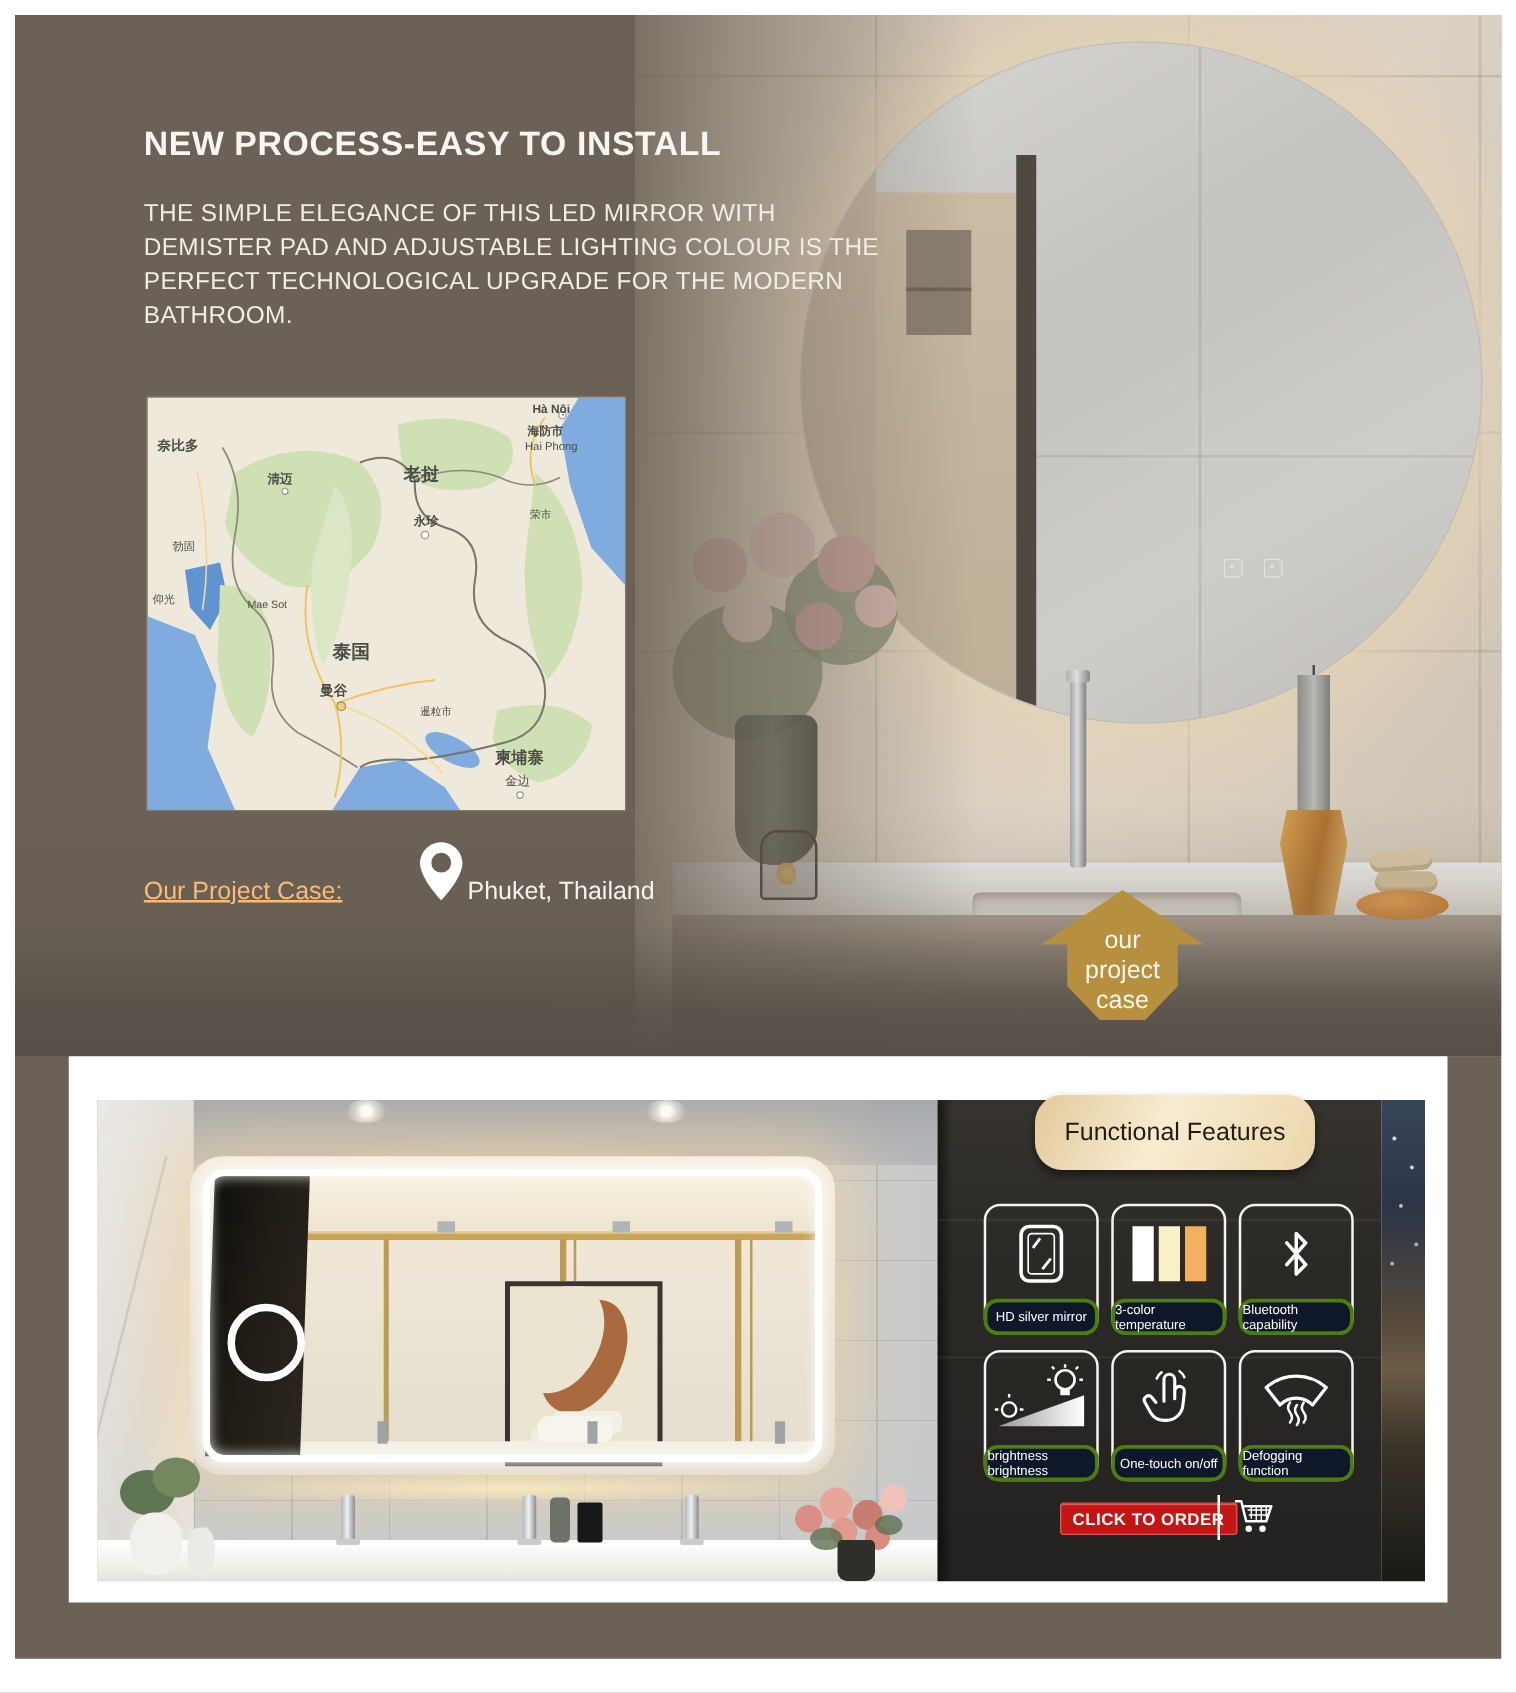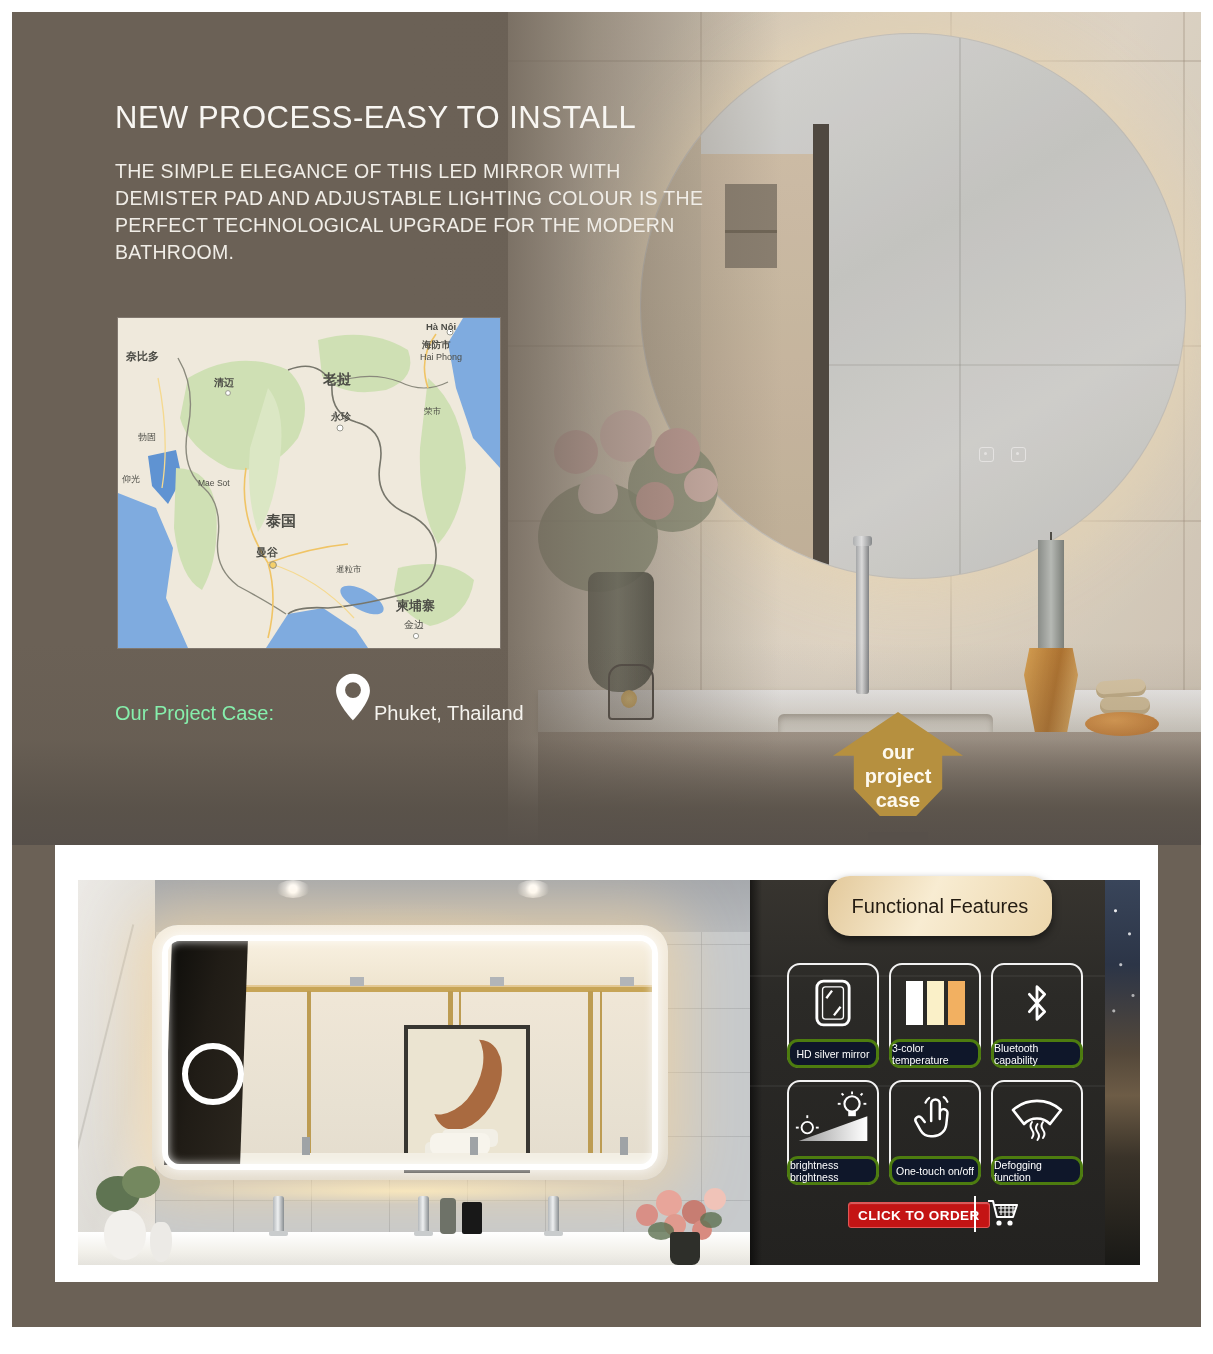--- a/index.html
+++ b/index.html
@@ -67,38 +67,38 @@
   .soap{position:absolute;width:50px;height:17px;border-radius:8px;background:#e8d6b0;box-shadow:inset 0 -4px 0 #cdb88e;}
   .soap1{left:588px;top:668px;transform:rotate(-4deg);} .soap2{left:592px;top:685px;background:#dfcba2;}
   
   .tint-global{position:absolute;left:0;top:0;width:1189px;height:833px;background:rgba(104,94,84,.14);}
   .tint-left{position:absolute;left:0;top:0;width:1189px;height:833px;
         background:linear-gradient(90deg,#6b6156 0px,#6b6156 390px,rgba(107,97,86,.92) 470px,rgba(107,97,86,.5) 580px,rgba(107,97,86,0) 770px);}
   .tint-bottom{position:absolute;left:0;top:630px;width:1189px;height:203px;
         background:linear-gradient(180deg,rgba(87,80,72,0) 0%,rgba(87,80,72,.15) 48%,rgba(87,80,72,.85) 82%,#57504a 100%);}
 
   
-  .hero-title{position:absolute;left:103px;top:88px;color:#f8f6f2;font-size:31px;font-weight:normal;letter-spacing:.5px;}
+  .hero-title{position:absolute;left:103px;top:88px;color:#f8f6f2;font-size:27px;font-weight:bold;letter-spacing:.5px;}
   .hero-desc{position:absolute;left:103px;top:146px;width:612px;color:#f0ede7;font-size:19.5px;line-height:27px;letter-spacing:.3px;}
 
   
   .map{position:absolute;left:106px;top:306px;width:382px;height:330px;box-shadow:0 0 0 1px rgba(255,255,255,.15);}
   .map svg{display:block;}
   .map text{font-family:"Liberation Sans",sans-serif;fill:#4c4c46;}
 
   
-  .pc-label{position:absolute;left:103px;top:690px;color:#86efac;font-size:20px;}
+  .pc-label{position:absolute;left:103px;top:690px;color:#fdba74;font-size:20px;text-decoration:underline;}
   .pc-pin{position:absolute;left:323px;top:660px;width:36px;height:50px;}
   .pc-loc{position:absolute;left:362px;top:690px;color:#f5f3ee;font-size:20px;}
 
   
   .badge{position:absolute;left:821px;top:700px;width:130px;height:104px;background:#b6903f;
         clip-path:polygon(50% 0,100% 42%,84% 42%,84% 74%,64% 100%,36% 100%,16% 74%,16% 42%,0 42%);
         display:flex;flex-direction:column;justify-content:flex-end;align-items:center;padding-bottom:4px;box-sizing:border-box;}
-  .badge span{display:block;color:#fdf9ef;font-size:20px;line-height:24px;text-align:center;font-weight:bold;}
+  .badge span{display:block;color:#fdf9ef;font-size:20px;line-height:24px;text-align:center;}
   .down-arrow{position:absolute;left:856px;top:820px;width:60px;height:74px;background:#57504a;
         clip-path:polygon(0 0,100% 0,100% 42%,50% 100%,0 42%);}
 
   
   .card{position:absolute;left:43px;top:833px;width:1103px;height:437px;background:#ffffff;}
   .photo-wrap{position:absolute;left:23px;top:35px;width:1062px;height:350px;height:385px;}
 
   
   .bath-left{position:absolute;left:0;top:0;width:672px;height:385px;background:#c7cacc;overflow:hidden;}
   .bl-grid{position:absolute;left:77px;top:0;width:595px;height:385px;

